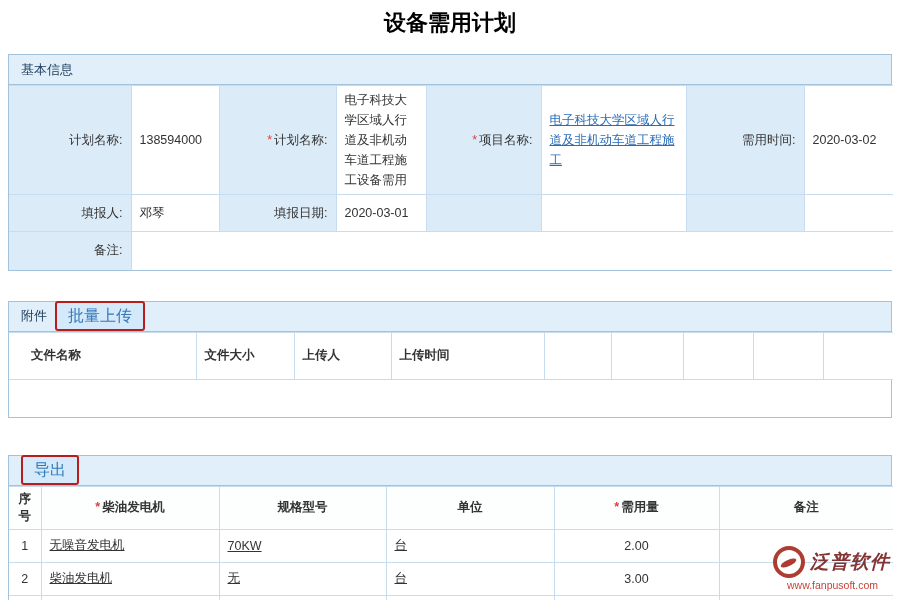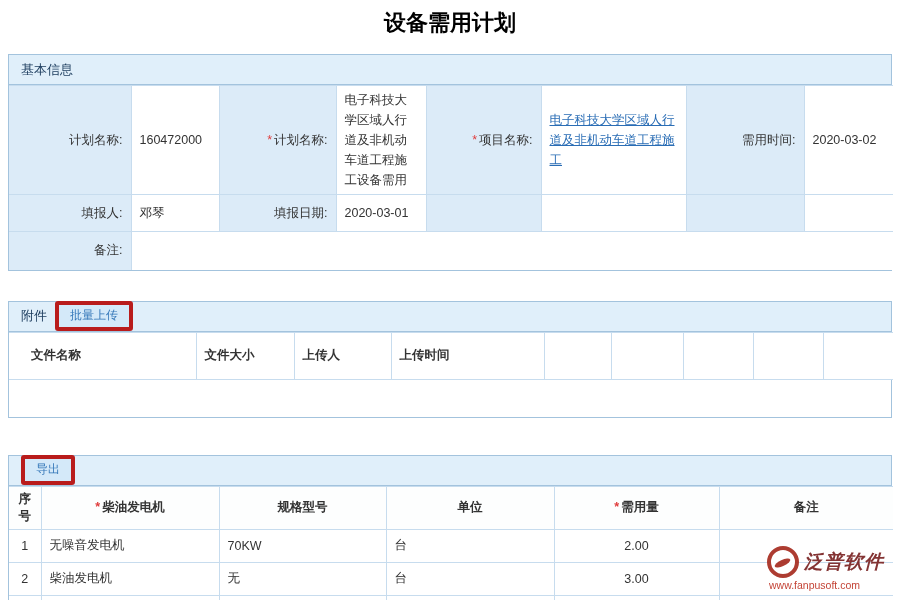--- a/index.html
+++ b/index.html
@@ -28,40 +28,40 @@
   tr:last-child > td { border-bottom:none; }
   .lbl { background:#dcebf8; text-align:right; color:#333; }
   .val { background:#fff; text-align:left; }
   .req { color:#e03c3c; margin-right:2px; }
   .row-tall td { height:105px; }
   .row-mid td { height:37px;margin-top:36px; }
   .row-low td { height:38px; }
   .wrap { line-height:1.6; word-break:break-all; }
   a.proj-link { color:#2a6db5; text-decoration:underline; line-height:1.6; word-break:break-all; cursor:pointer; }
   .btn {
-    display:inline-block; background:#d4e9f9; border:4px solid #b91c1c;
-    border-radius:3px; color:#3578b9; font-size:12px; padding:3px 11px;
+    display:inline-block; background:#d4e9f9; border:2px solid #b91c1c;
+    border-radius:3px; color:#3578b9; font-size:16px; padding:3px 11px;
     cursor:pointer; line-height:1.3;
   }
   .attach-head th {
     font-weight:bold; color:#333; background:#fff; height:47px; text-align:left;
   }
   .attach-head th.first { text-align:left; padding-left:22px; }
   .attach-empty { height:37px; background:#fff; }
   .details-bar { font-size:13px; color:#333; }
   .sort-icon { color:#667f99; font-size:12px; cursor:pointer; margin-left:2px; }
   .details-table th {
     font-weight:bold; color:#333; background:#fdfefe; height:30px; text-align:center;
   }
   .details-table td { height:33px; background:#fff; }
   .c-center { text-align:center; }
-  .c-left { text-align:left; }
+  .c-left { text-align:left;text-decoration:underline; }
   .watermark {
-    position:absolute; right:16px; top:546px; z-index:5; opacity:.95;
-    display:flex; flex-direction:column; align-items:flex-start; background:transparent;
+    position:absolute; right:10px; top:546px; z-index:5; opacity:.95;
+    display:flex; flex-direction:column; align-items:center; background:transparent;
   }
   .wm-top { display:flex; align-items:center; gap:5px; }
   .logo-circle {
     width:32px; height:32px; border-radius:50%; border:4px solid #a93226;
     position:relative; background:#fff; flex:none;
   }
   .logo-circle::after {
     content:""; position:absolute; left:3px; top:10px; width:17px; height:6px;
     background:#a93226; border-radius:50%; transform:rotate(-25deg);
   }
@@ -90,21 +90,21 @@
       <col style="width:115px">
         <col style="width:145px">
         <col style="width:118px">
         <col style="width:89px">
     </colgroup>
     <tbody>
         <tr class="row-tall">
       <td class="lbl">
         <span>计划名称:</span>
       </td>
-      <td class="val">160472000</td>
+      <td class="val">138594000</td>
       <td class="lbl">
         <span class="req">*</span><span>计划名称:</span>
       </td>
       <td class="val">
         <div class="wrap">电子科技大学区域人行道及非机动车道工程施工设备需用</div>
       </td>
       <td class="lbl">
         <span class="req">*</span><span>项目名称:</span>
       </td>
       <td class="val">

